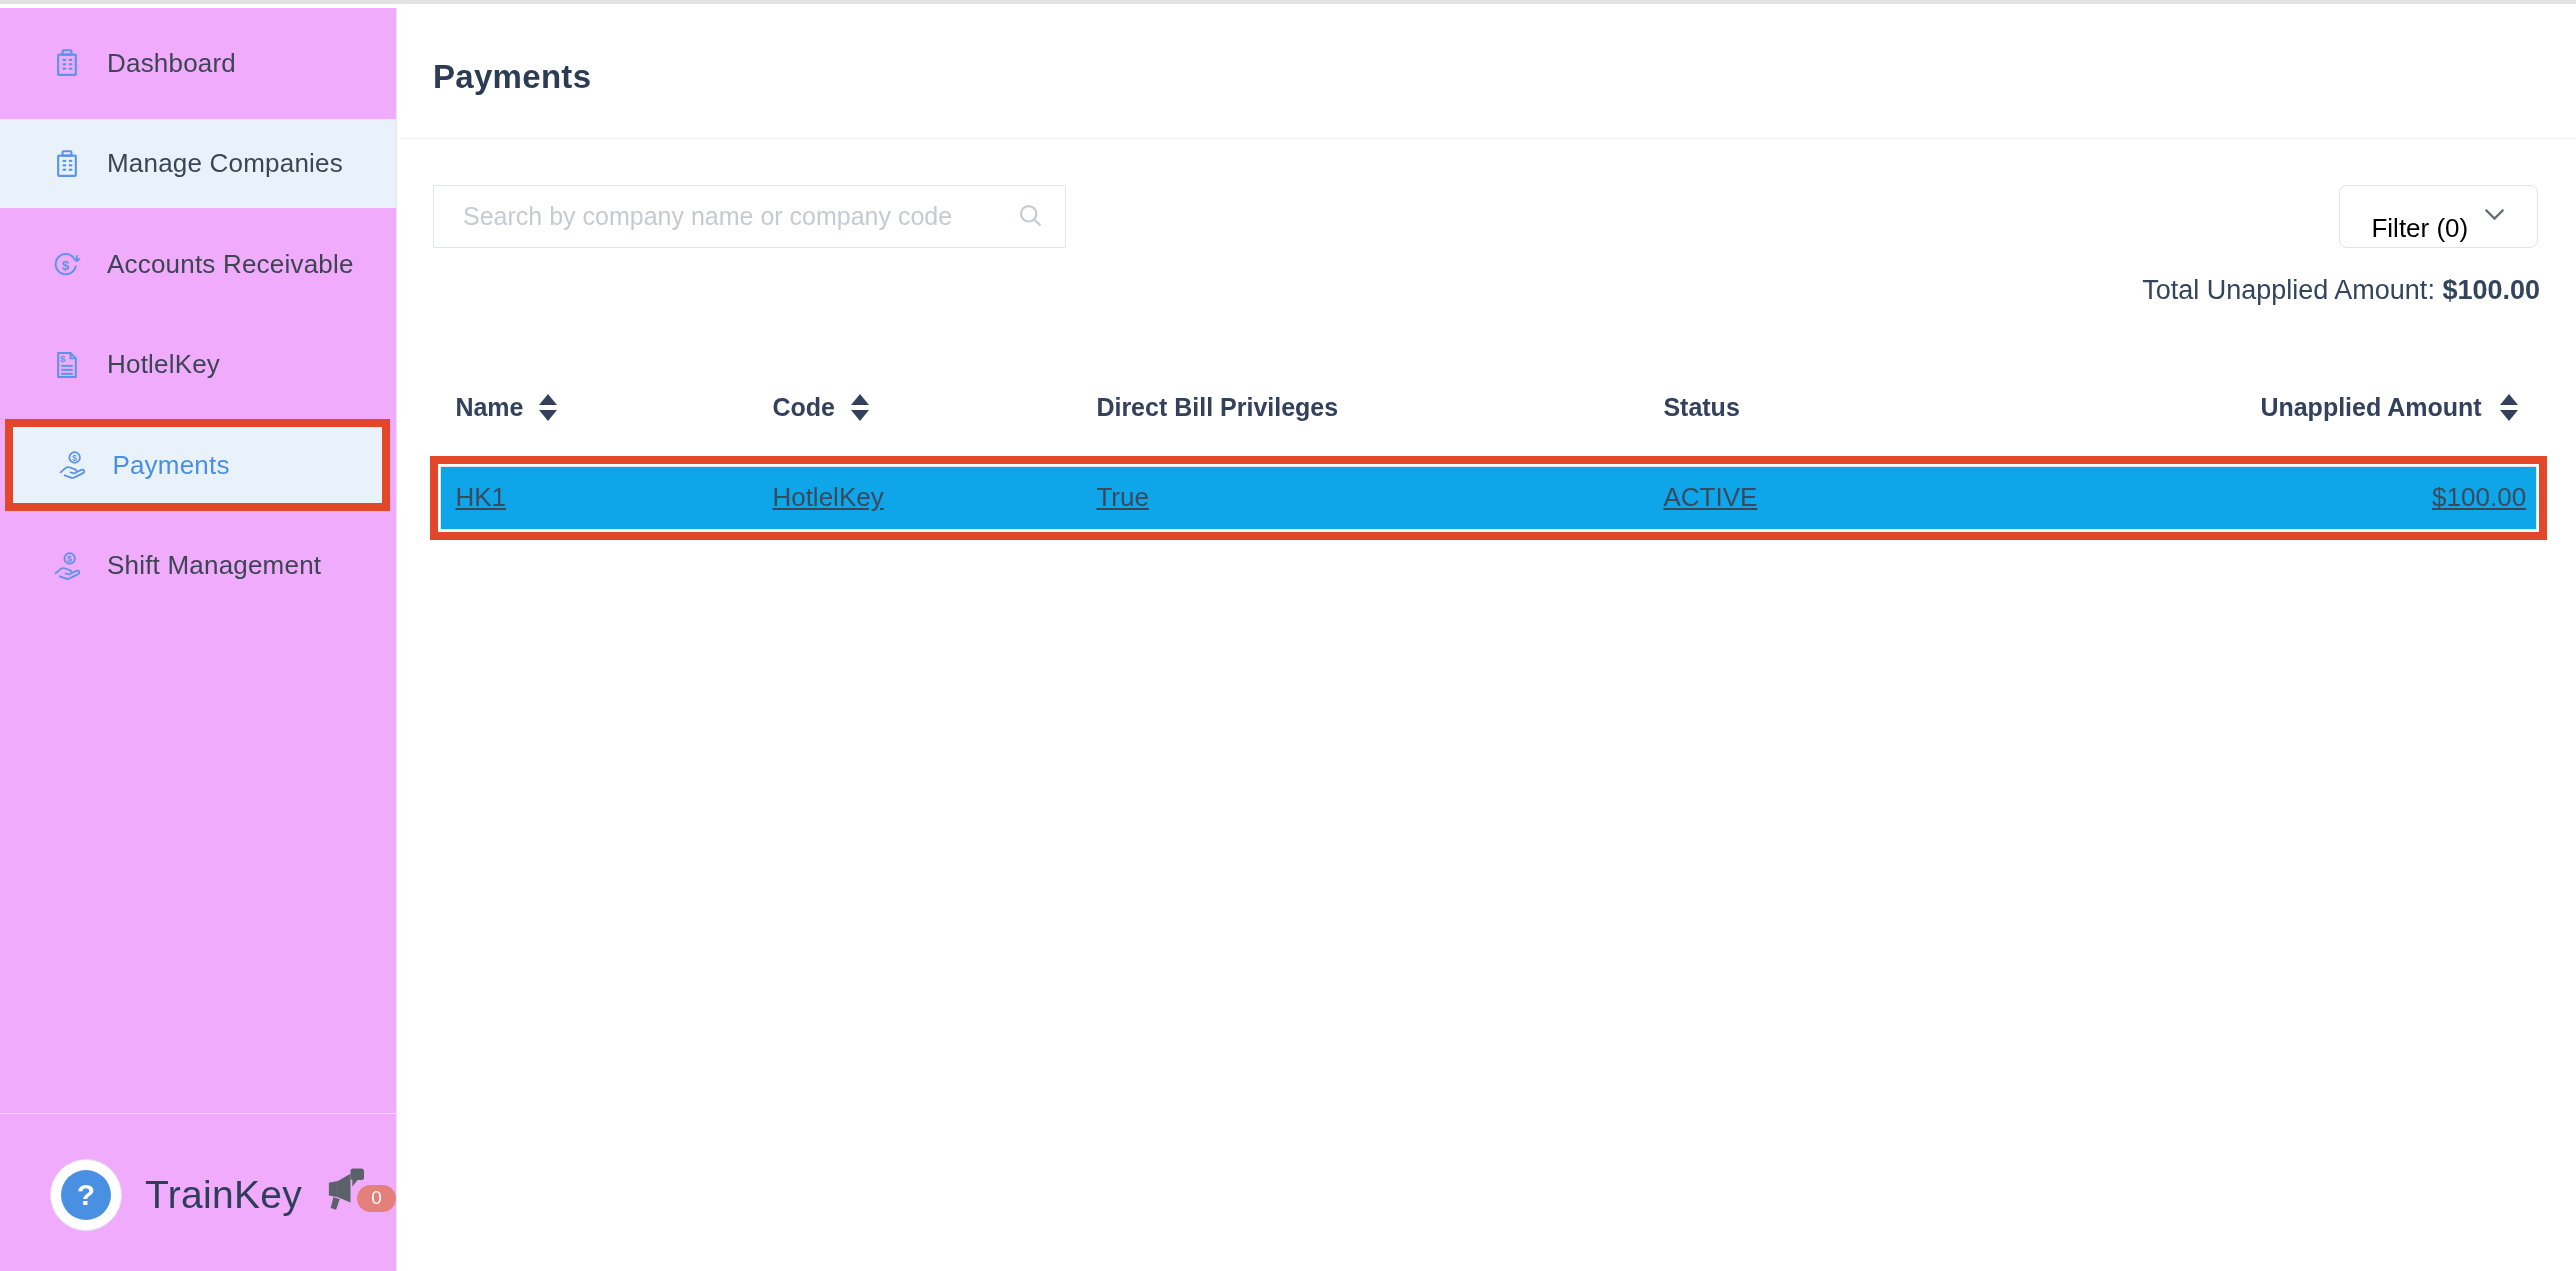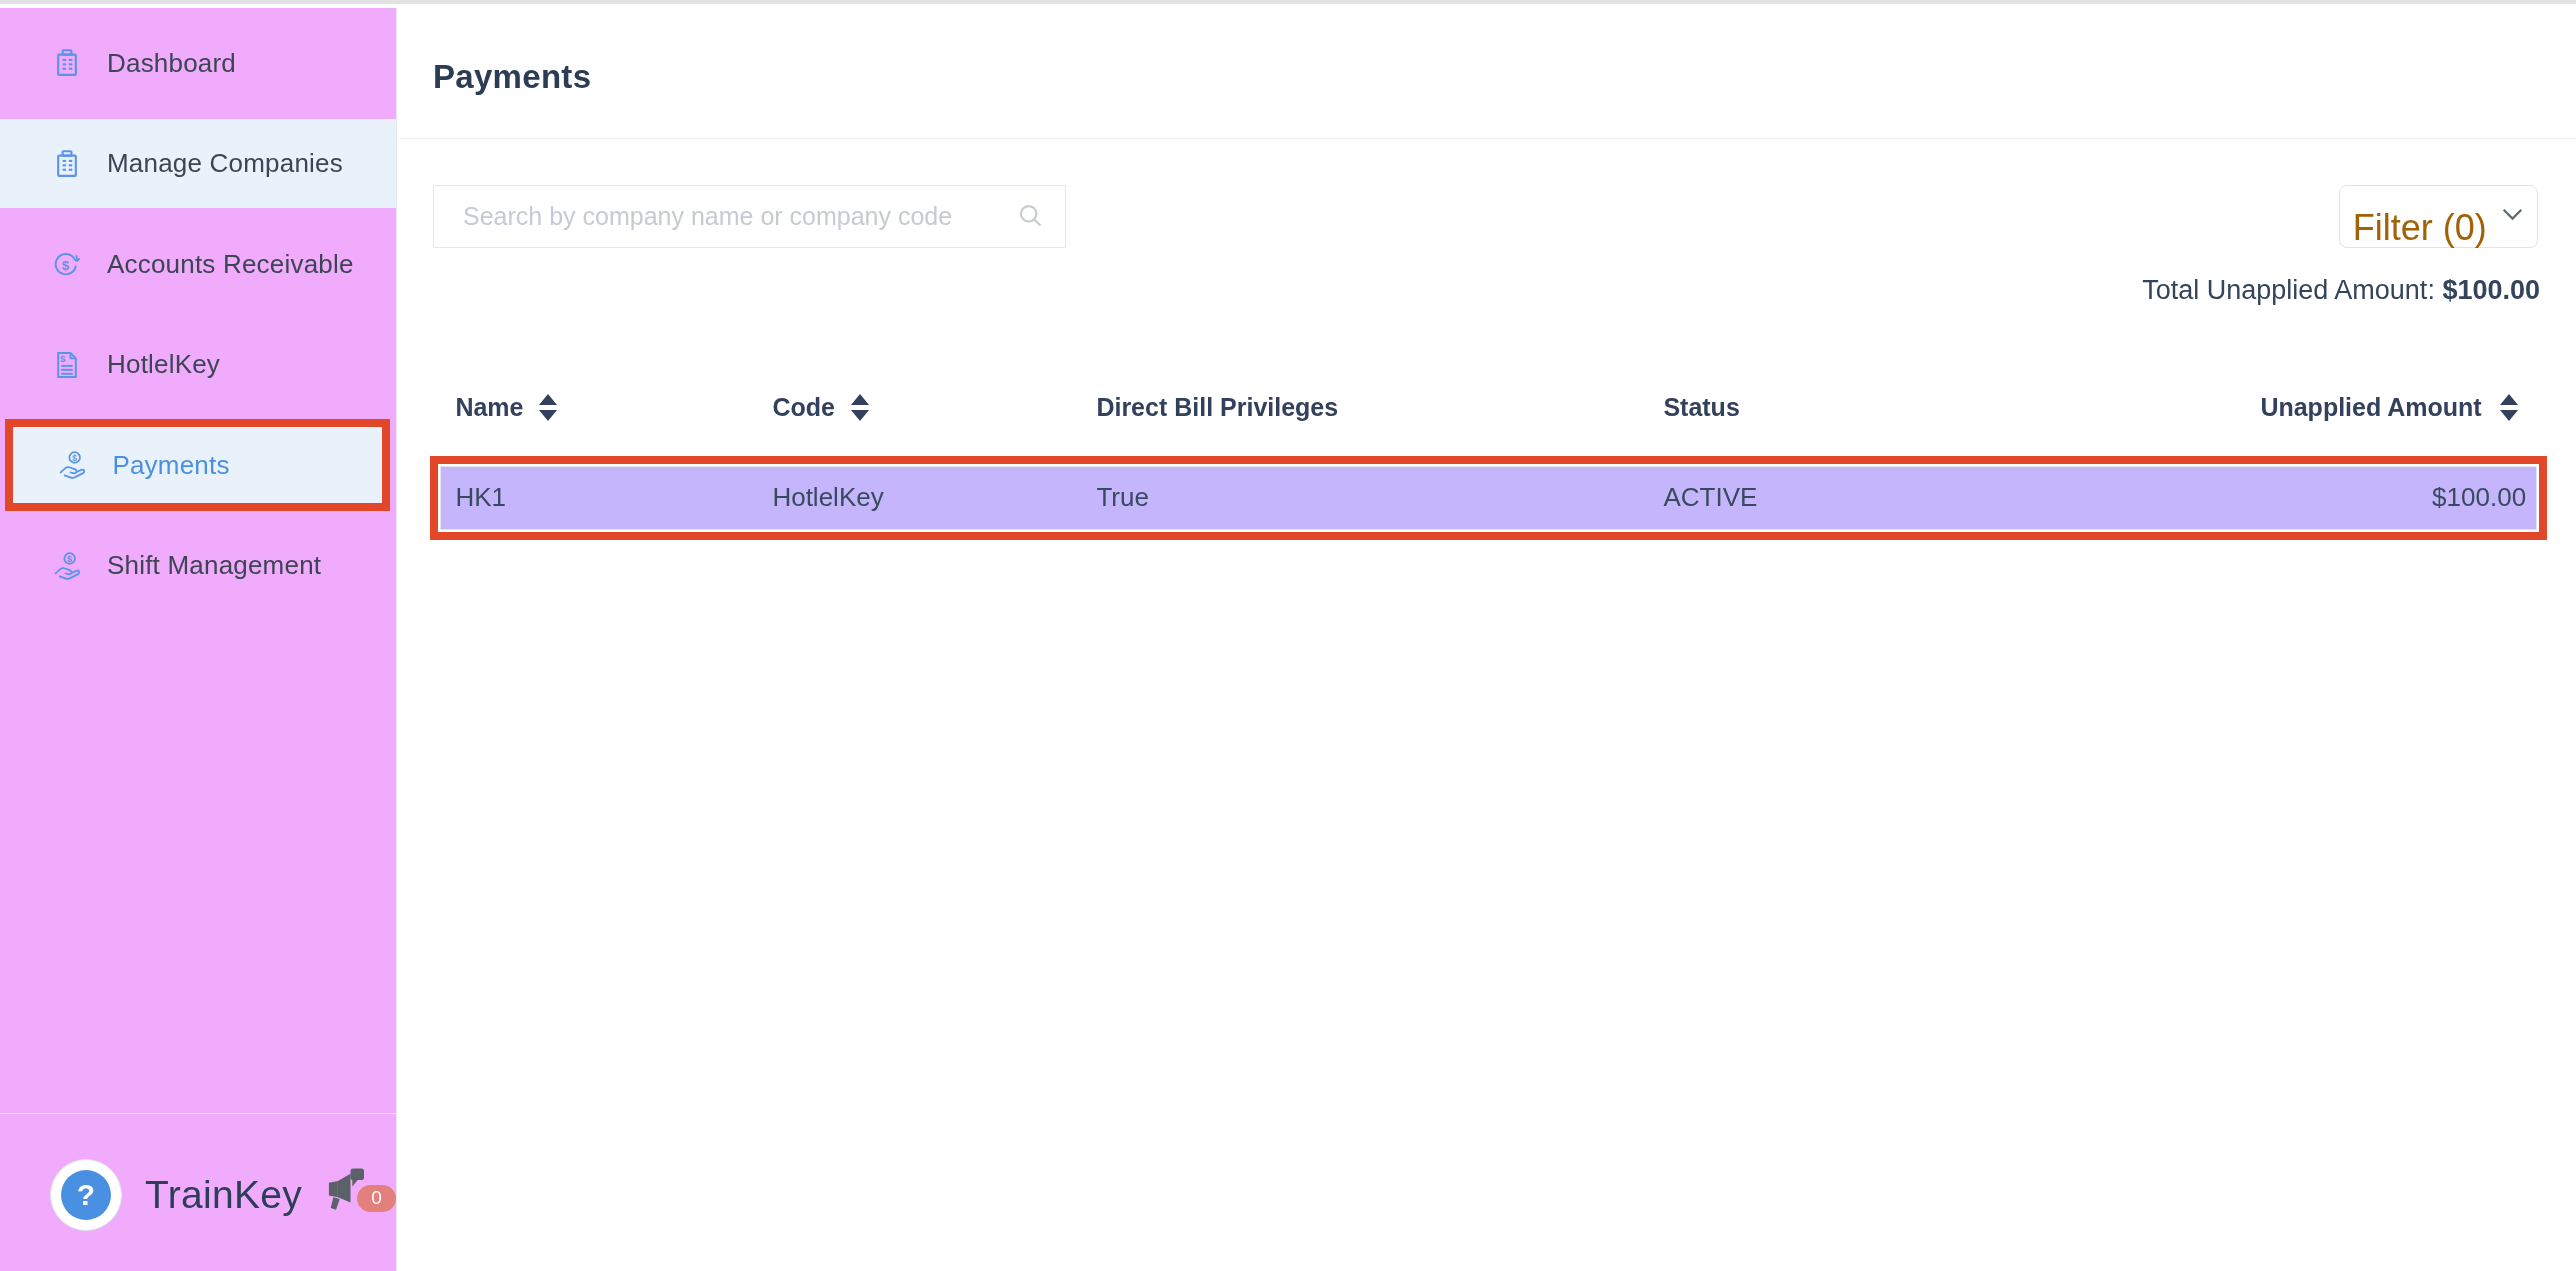--- a/index.html
+++ b/index.html
@@ -63,21 +63,21 @@
     font-family:"Liberation Sans","DejaVu Sans",sans-serif;
   }
   .search-input::placeholder { color:#c5cad3; }
   .search-glyph { position:absolute; right:21.5px; top:17px; }
 
   .filter-btn {
     position:absolute; right:38px; top:181px; width:199px; height:63px;
     background:#ffffff; border:1.8px solid #e0e3e7; border-radius:8px;
     display:flex; align-items:center; justify-content:center; gap:14.3px; cursor:pointer;
   }
-  .filter-btn .label { font-size:36px; color:#a16207;margin-top:24px; }
+  .filter-btn .label { font-size:26px; color:#000000;margin-top:24px; }
 
   .total-line { position:absolute; right:36px; top:271px; font-size:27px; color:#33455c; }
   .total-line strong { font-weight:bold; }
 
   
   .table { position:absolute; left:34px; right:40px; top:377px; }
   .thead {
     display:grid; grid-template-columns:317px 324px 567px 597px 1fr;
     padding:0 18px 0 22.4px; height:54px; align-items:center;
   }
@@ -88,21 +88,21 @@
   .sort .up   { border-bottom:11.6px solid #33415c; }
   .sort .down { border-top:11.6px solid #33415c; }
 
   .row-annotation {
     margin:21.5px -10.7px 0 -2.7px;
     border:8px solid #e2472a; padding:1.8px; background:#ffffff;
   }
   .trow {
     display:grid; grid-template-columns:317px 324px 567px 597px 1fr;
     padding:0 9.8px 0 14.3px; height:64px; align-items:center;
-    background:#c4b5fd; border:0.9px solid #e2e5e9; cursor:pointer;
+    background:#0ea5e9; border:0.9px solid #e2e5e9; cursor:pointer;text-decoration:underline;
   }
   .td { font-size:26px; color:#3a4a5e; }
   .td.right { text-align:right; }
 </style>
 </head>
 <body>
 
 <div class="top-strip"></div>
 
 <div class="sidebar">

